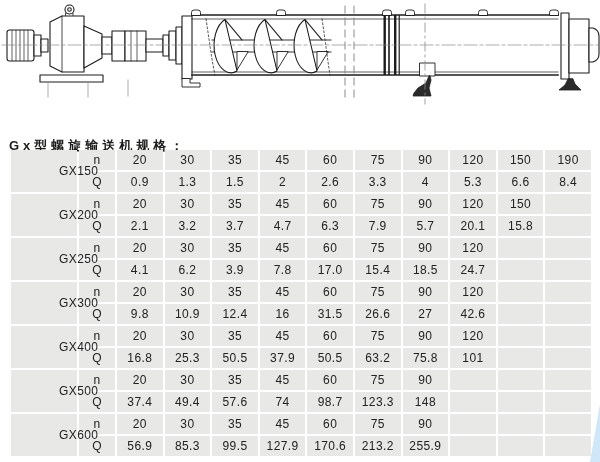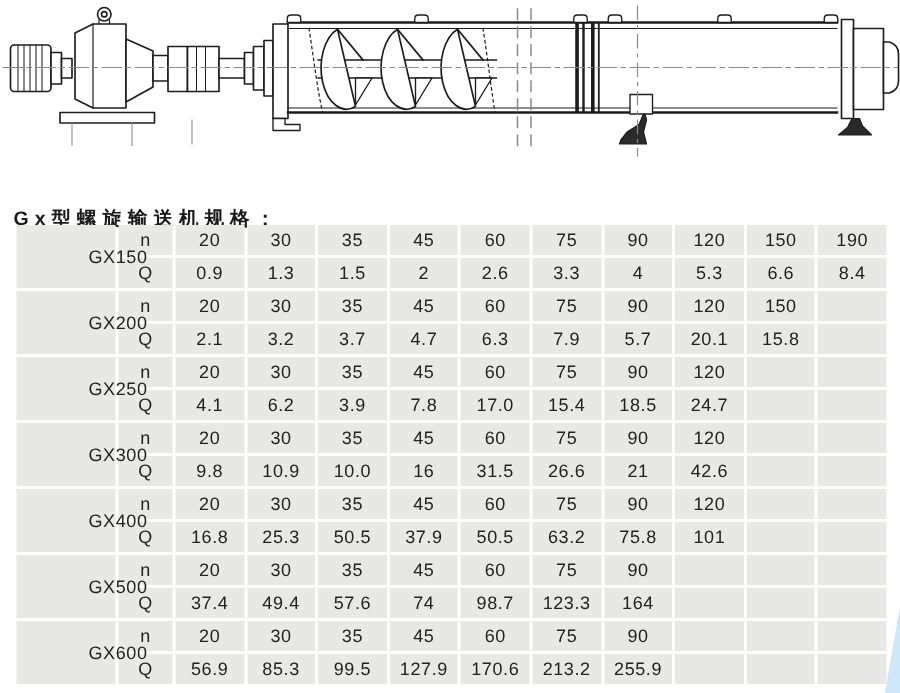--- a/index.html
+++ b/index.html
@@ -250,25 +250,25 @@
         <td class="val">75</td>
         <td class="val">90</td>
         <td class="val">120</td>
         <td class="val"></td>
         <td class="val"></td>
       </tr>
       <tr>
         <td class="lbl">Q</td>
         <td class="val">9.8</td>
         <td class="val">10.9</td>
-        <td class="val">10.0</td>
+        <td class="val">12.4</td>
         <td class="val">16</td>
         <td class="val">31.5</td>
         <td class="val">26.6</td>
-        <td class="val">21</td>
+        <td class="val">27</td>
         <td class="val">42.6</td>
         <td class="val"></td>
         <td class="val"></td>
       </tr>
       <tr>
         <td class="model" rowspan="2">GX400</td>
         <td class="lbl">n</td>
         <td class="val">20</td>
         <td class="val">30</td>
         <td class="val">35</td>
@@ -308,21 +308,21 @@
         <td class="val"></td>
       </tr>
       <tr>
         <td class="lbl">Q</td>
         <td class="val">37.4</td>
         <td class="val">49.4</td>
         <td class="val">57.6</td>
         <td class="val">74</td>
         <td class="val">98.7</td>
         <td class="val">123.3</td>
-        <td class="val">164</td>
+        <td class="val">148</td>
         <td class="val"></td>
         <td class="val"></td>
         <td class="val"></td>
       </tr>
       <tr>
         <td class="model" rowspan="2">GX600</td>
         <td class="lbl">n</td>
         <td class="val">20</td>
         <td class="val">30</td>
         <td class="val">35</td>

